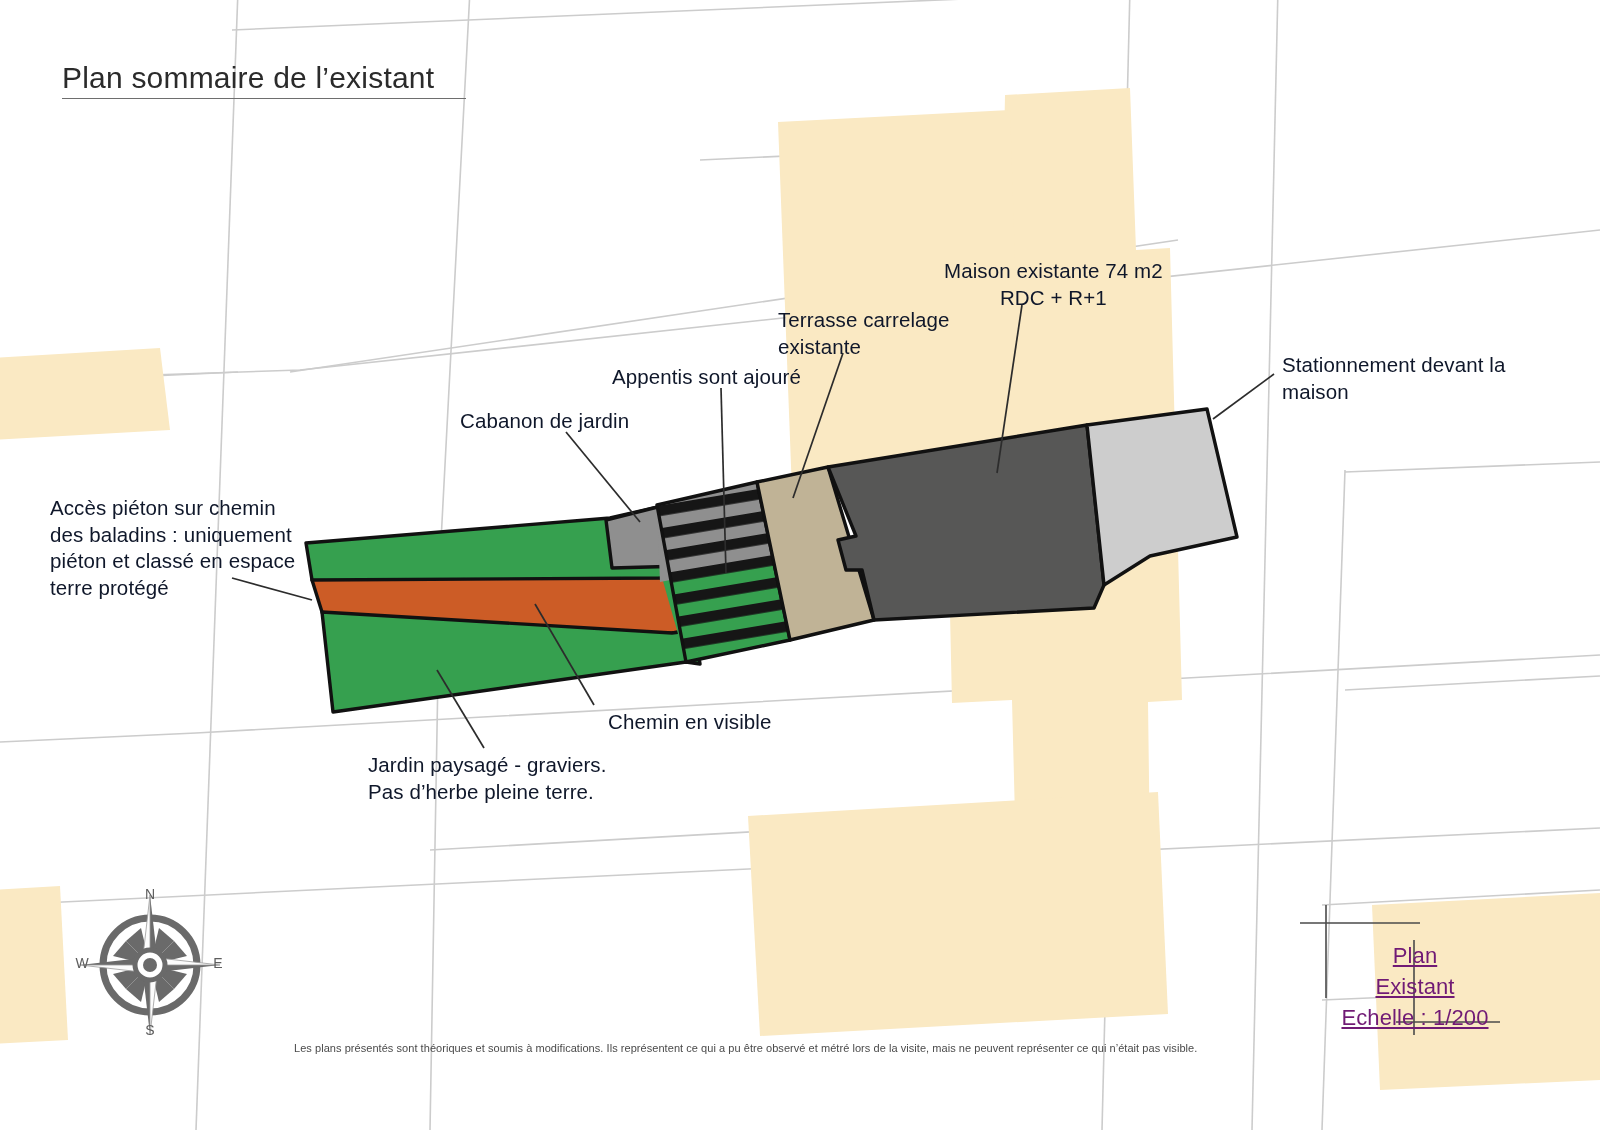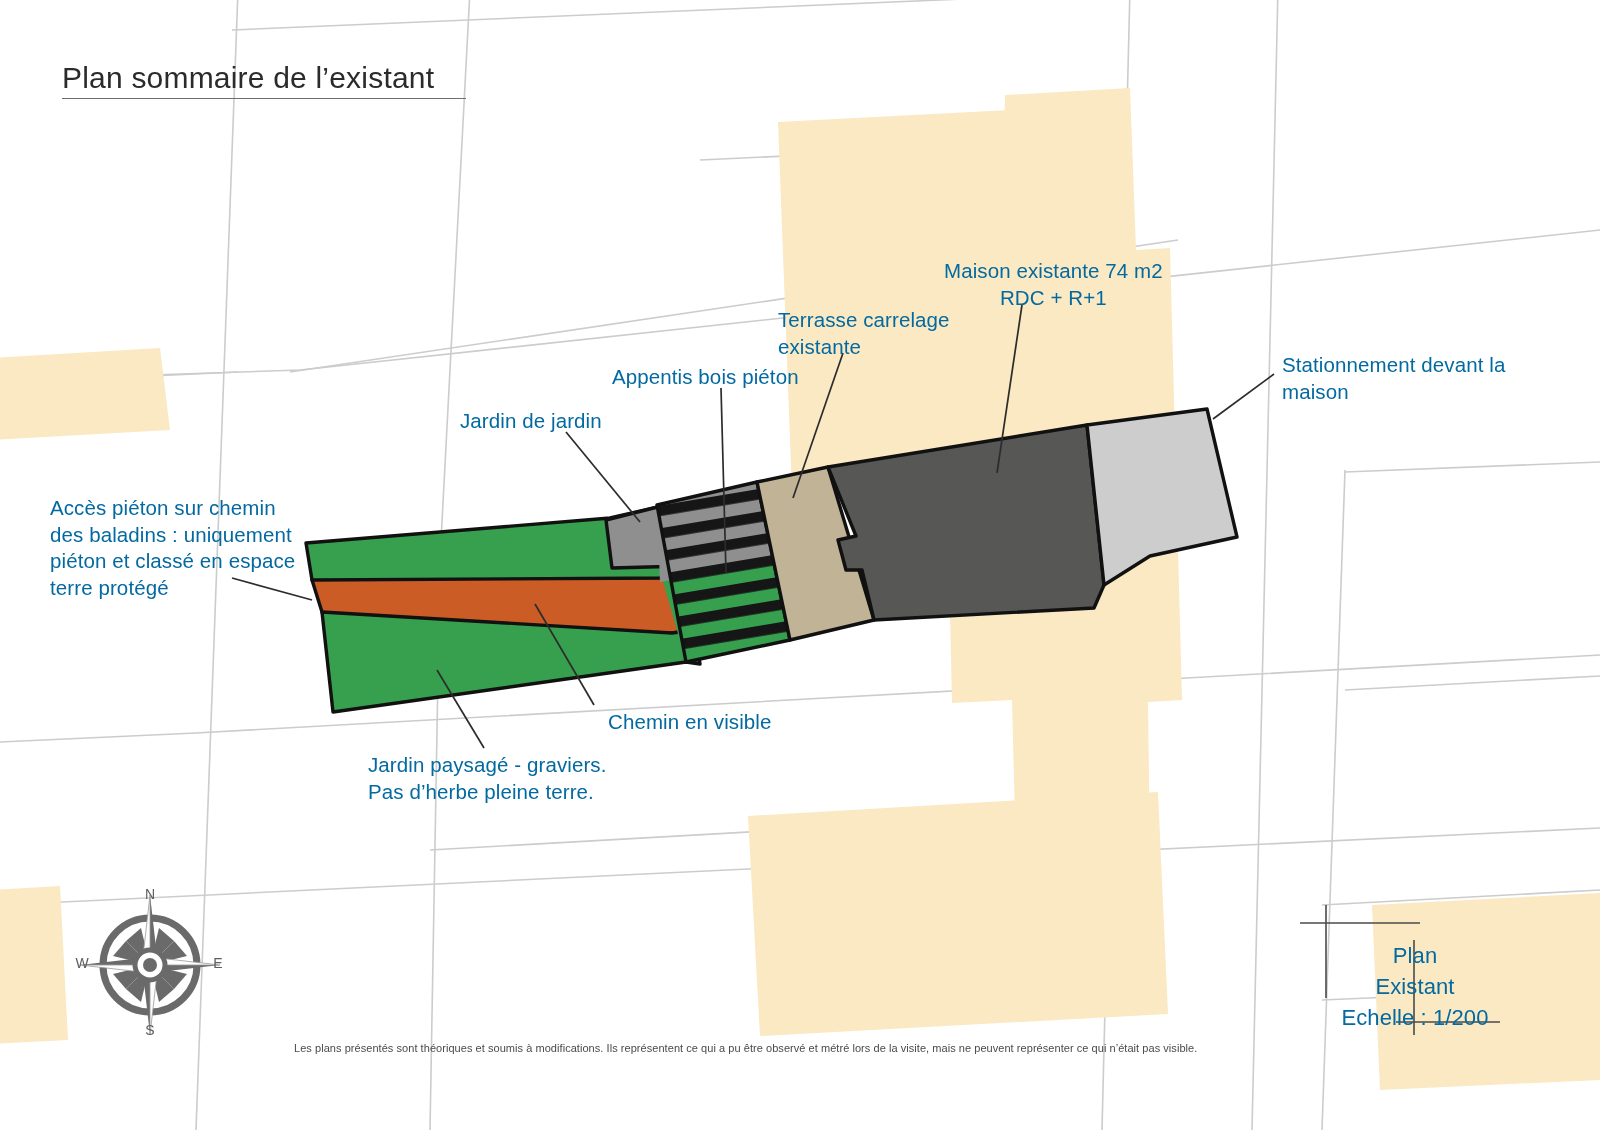--- a/index.html
+++ b/index.html
@@ -26,42 +26,43 @@
     position: absolute;
     left: 0;
     top: 0;
     width: 1600px;
     height: 1130px;
     display: block;
   }
   .lbl {
     position: absolute;
     font-family: "Liberation Sans", sans-serif;
-    color: #0369a1;
+    color: #0f172a;
     white-space: pre;
     line-height: 1.30;
     letter-spacing: 0.1px;
   }
   .lbl-anno { font-size: 20.5px; }
   .page-title {
     font-size: 30px;
     color: #2b2b2b;
     letter-spacing: 0.2px;
   }
   .title-rule {
     position: absolute;
     height: 1px;
     background: #6e6e6e;
   }
   .scale-text {
     font-size: 22px;
-    color: #0369a1;
+    color: #701a75;
     text-align: center;
     white-space: pre;
     line-height: 1.42;
+    text-decoration: underline;
   }
   .footnote {
     font-size: 11px;
     color: #4a4a4a;
     white-space: pre;
     letter-spacing: 0.05px;
   }
   .compass-letter {
     position: absolute;
     font-size: 14px;
@@ -191,22 +192,22 @@
     </g>
   </svg>
 
   <div class="lbl page-title" style="left:62px; top:58px;">Plan sommaire de l’existant</div>
   <div class="title-rule" style="left:62px; top:98px; width:404px;"></div>
 
   <div class="lbl lbl-anno" style="left:50px; top:495px;">Accès piéton sur chemin
 des baladins : uniquement
 piéton et classé en espace
 terre protégé</div>
-  <div class="lbl lbl-anno" style="left:460px; top:408px;">Jardin de jardin</div>
-  <div class="lbl lbl-anno" style="left:612px; top:364px;">Appentis bois piéton</div>
+  <div class="lbl lbl-anno" style="left:460px; top:408px;">Cabanon de jardin</div>
+  <div class="lbl lbl-anno" style="left:612px; top:364px;">Appentis sont ajouré</div>
   <div class="lbl lbl-anno" style="left:778px; top:307px;">Terrasse carrelage
 existante</div>
   <div class="lbl lbl-anno" style="left:944px; top:258px; text-align:center;">Maison existante 74 m2
 RDC + R+1</div>
   <div class="lbl lbl-anno" style="left:1282px; top:352px;">Stationnement devant la
 maison</div>
   <div class="lbl lbl-anno" style="left:608px; top:709px;">Chemin en visible</div>
   <div class="lbl lbl-anno" style="left:368px; top:752px;">Jardin paysagé - graviers.
 Pas d’herbe pleine terre.</div>
 

